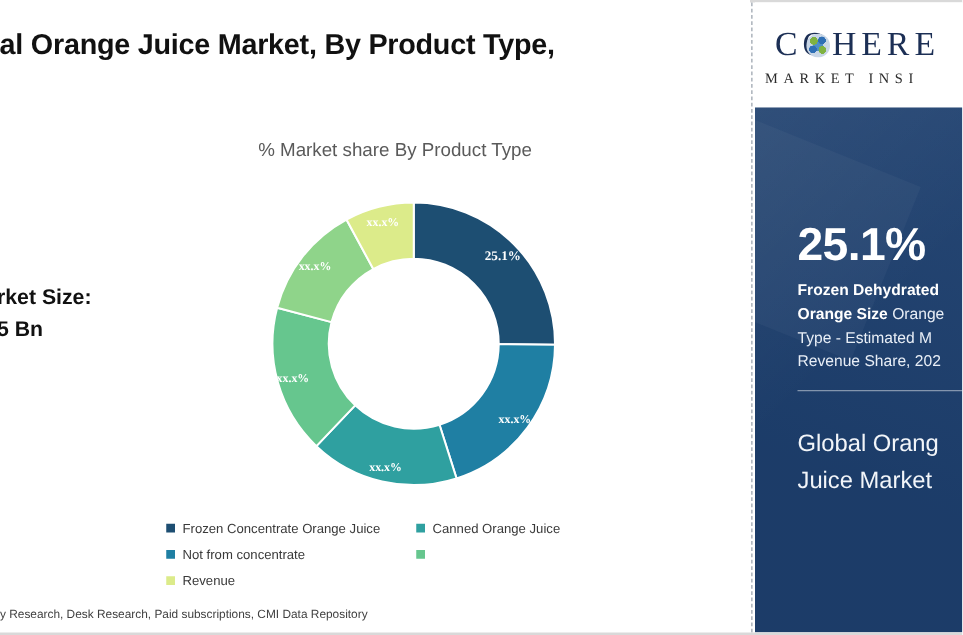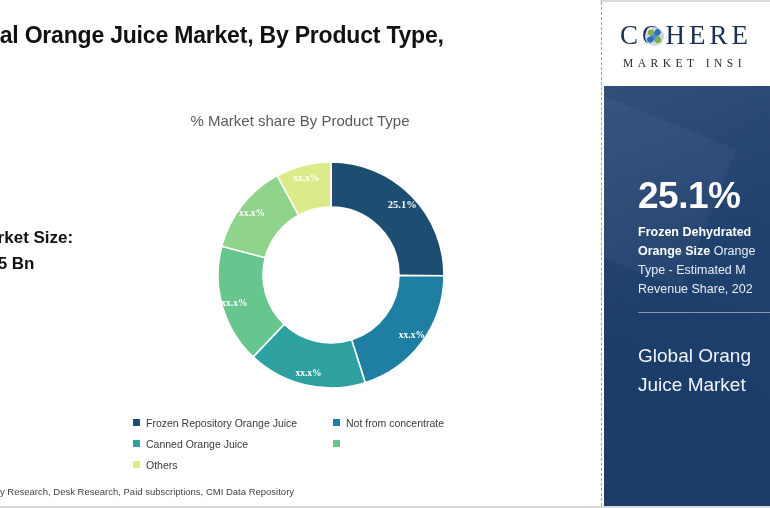--- a/index.html
+++ b/index.html
@@ -50,21 +50,21 @@
     width: 570px;
     font-size: 23px;
     font-weight: bold;
     line-height: 1.32;
     color: #111111;
     letter-spacing: -0.2px;
     white-space: pre-line;
   }
   .chart-heading {
     position: absolute;
-    left: 0; top: 112px;
+    left: 16px; top: 112px;
     width: 600px;
     text-align: center;
     font-size: 15px;
     color: #5a5a5a;
   }
   .market-size {
     position: absolute;
     left: -26px;
     top: 225px;
     width: 210px;
@@ -163,21 +163,21 @@
     background:
       radial-gradient(circle at 32% 30%, #7fb241 0 3px, transparent 3.2px),
       radial-gradient(circle at 66% 28%, #2f6fb5 0 3px, transparent 3.2px),
       radial-gradient(circle at 28% 66%, #2f6fb5 0 3px, transparent 3.2px),
       radial-gradient(circle at 68% 68%, #7fb241 0 3px, transparent 3.2px),
       radial-gradient(circle at 50% 50%, #4e8fc7 0 4px, transparent 4.2px),
       #c8d6e6;
   }
   .logo-sub {
     position: absolute;
-    left: 19px; top: 55px;
+    left: 8px; top: 55px;
     font-family: "Liberation Serif", serif;
     font-size: 11.5px;
     letter-spacing: 4.5px;
     color: #2b2b2b;
     white-space: nowrap;
     text-align: center;
   }
   .blue-box {
     position: absolute;
     left: 0; top: 84px;
@@ -265,36 +265,36 @@
             <text x="18.31621900559837" y="145.9316695194912" text-anchor="middle" class="slice-label">xx.x%</text>
             <text x="35.978012570269755" y="56.40510888442146" text-anchor="middle" class="slice-label">xx.x%</text>
             <text x="90.31259999516116" y="21.079353928435253" text-anchor="middle" class="slice-label">xx.x%</text>
           </g>
       </svg>
     </div>
 
     <div class="legend" id="legend">
         <div class="legend-item">
           <span class="legend-swatch" style="background: rgb(29, 78, 114);"></span>
-          <span>Frozen Repository Orange Juice</span>
+          <span>Frozen Concentrate Orange Juice</span>
+        </div>
+        <div class="legend-item">
+          <span class="legend-swatch" style="background: rgb(47, 160, 160);"></span>
+          <span>Canned Orange Juice</span>
         </div>
         <div class="legend-item">
           <span class="legend-swatch" style="background: rgb(31, 127, 163);"></span>
           <span>Not from concentrate</span>
         </div>
         <div class="legend-item">
-          <span class="legend-swatch" style="background: rgb(47, 160, 160);"></span>
-          <span>Canned Orange Juice</span>
-        </div>
-        <div class="legend-item">
           <span class="legend-swatch" style="background: rgb(102, 198, 142);"></span>
         </div>
         <div class="legend-item">
           <span class="legend-swatch" style="background: rgb(220, 235, 138);"></span>
-          <span>Others</span>
+          <span>Revenue</span>
         </div>
       </div>
 
     <div class="source-note">Primary Research, Desk Research, Paid subscriptions, CMI Data Repository</div>
   </div>
 
   <div class="divider"></div>
 
   <div class="side-panel">
 

